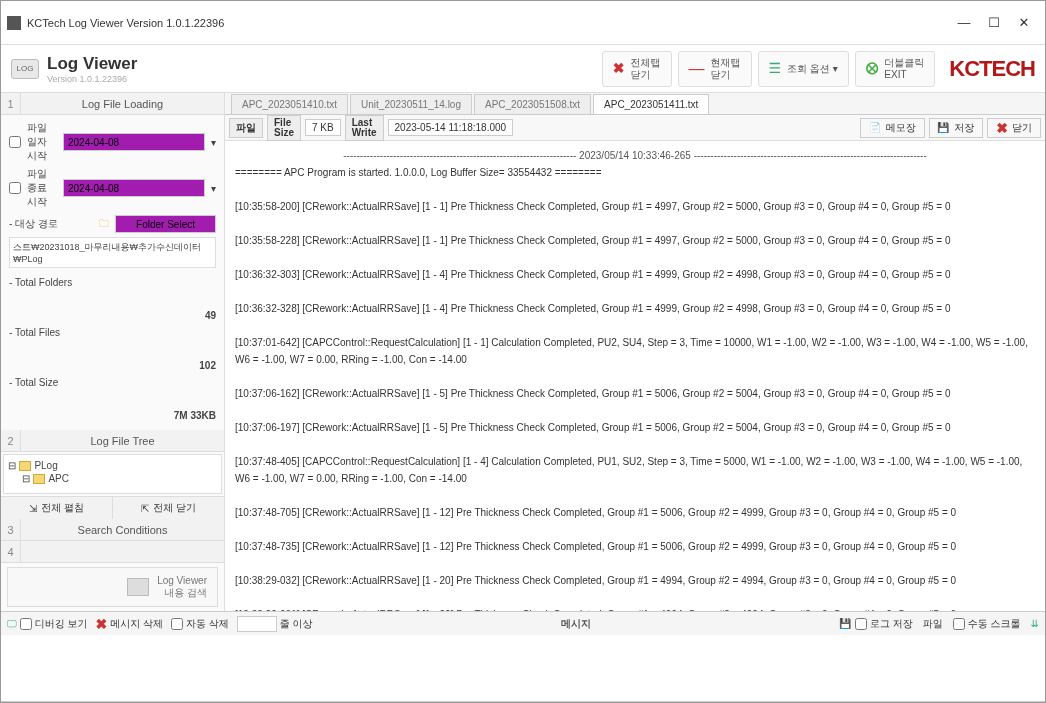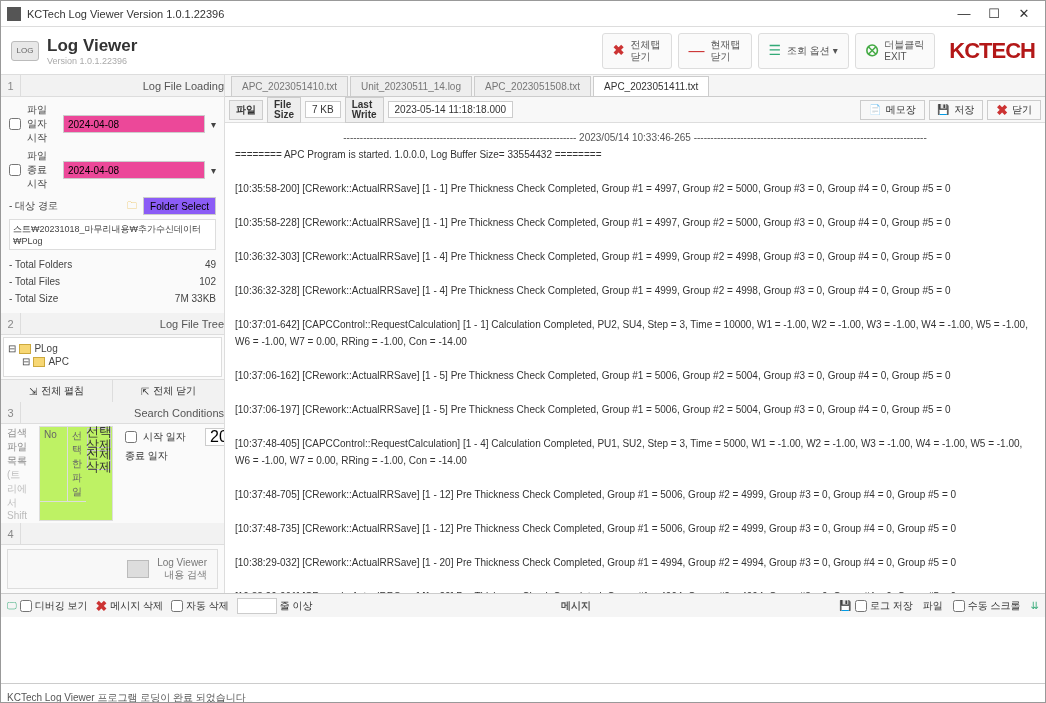--- a/index.html
+++ b/index.html
@@ -1,41 +1,41 @@
 <!DOCTYPE html>
 <html><head>
 <meta charset="utf-8">
 <style>
 * { box-sizing: border-box; margin: 0; padding: 0; font-family: "Malgun Gothic", "Segoe UI", sans-serif; }
 body { background: #fff; font-size: 11px; color: #333; width: 1046px; height: 703px; overflow: hidden; border: 1px solid #999; }
-.titlebar { height: 26px; display: flex; align-items: center; padding: 0 6px; border-bottom: 1px solid #ddd; }
+.titlebar { height: 44px; display: flex; align-items: center; padding: 0 6px; border-bottom: 1px solid #ddd; }
 .titlebar-icon { width: 14px; height: 14px; background: #555; margin-right: 6px; display: inline-block; }
 .titlebar-text { flex: 1; font-size: 11px; }
 .win-btns { display: flex; gap: 0; }
 .win-btn { width: 30px; height: 22px; display: flex; align-items: center; justify-content: center; font-size: 13px; cursor: pointer; }
 .toolbar { height: 48px; display: flex; align-items: center; padding: 0 10px; border-bottom: 1px solid #ddd; }
 .toolbar-left { display: flex; align-items: center; gap: 8px; }
 .logo-badge { width: 28px; height: 20px; background: #e8e8e8; border: 1px solid #bbb; border-radius: 3px; display: flex; align-items: center; justify-content: center; font-size: 8px; color: #666; }
 .toolbar-title { font-size: 17px; font-weight: bold; color: #333; }
 .toolbar-sub { font-size: 9px; color: #aaa; }
 .toolbar-right { margin-left: auto; display: flex; align-items: center; gap: 6px; }
 .tb-btn { height: 36px; padding: 0 10px; display: flex; align-items: center; gap: 6px; border: 1px solid #ddd; border-radius: 3px; background: #fafafa; cursor: pointer; font-size: 10px; color: #555; line-height: 1.2; }
 .brand { font-size: 22px; font-weight: 900; letter-spacing: -1px; color: #b31818; margin-left: 8px; }
 .main { display: flex; height: 518px; }
 .sidebar { width: 224px; border-right: 1px solid #ddd; display: flex; flex-direction: column; background: #fafafa; }
 .panel-hdr { height: 22px; display: flex; align-items: center; border-bottom: 1px solid #ddd; background: #f2f2f2; font-size: 11px; }
 .panel-num { width: 20px; text-align: center; color: #888; border-right: 1px solid #ddd; height: 100%; display: flex; align-items: center; justify-content: center; }
-.panel-title { flex: 1; text-align: right; color: #555; }
+.panel-title { flex: 1; text-align: center; color: #555; }
 .panel-body { padding: 6px 8px; font-size: 10px; color: #444; }
 .row { display: flex; align-items: center; gap: 6px; margin-bottom: 4px; }
 .chk { width: 12px; height: 12px; }
-.date-input { flex: 1; height: 18px; border: 1px solid #ccc; padding: 0 4px; font-size: 10px; background: #ec4899; }
-.folder-btn { height: 18px; padding: 0 6px; border: 1px solid #ccc; background: #8b5cf6; font-size: 10px; cursor: pointer; }
+.date-input { flex: 1; height: 18px; border: 1px solid #ccc; padding: 0 4px; font-size: 10px; background: #a21caf; }
+.folder-btn { height: 18px; padding: 0 20px; border: 1px solid #ccc; background: #a21caf; font-size: 10px; cursor: pointer; }
 .stat-row { display: flex; justify-content: space-between; padding: 3px 0; font-size: 10px; }
-.stat-val { font-weight: normal; }
+.stat-val { font-weight: bold; margin-top: 33px; }
 .tree { padding: 4px; font-size: 10px; background: #fff; border: 1px solid #ddd; height: 40px; overflow: hidden; }
 .tree-item { padding: 1px 0; display: flex; align-items: center; gap: 3px; }
 .tree-indent { padding-left: 14px; }
 .tree-ic { width: 12px; height: 10px; background: #f7d774; border: 1px solid #cda93d; display: inline-block; }
 .btn-row { display: flex; gap: 0; border-top: 1px solid #ddd; }
 .btn-half { flex: 1; height: 22px; display: flex; align-items: center; justify-content: center; gap: 4px; font-size: 10px; border-right: 1px solid #ddd; cursor: pointer; background: #f2f2f2; }
 .btn-half:last-child { border-right: none; }
 .search-panel { flex: 1; display: flex; flex-direction: row; overflow: hidden; }
 .search-label { font-size: 10px; color: #888; padding: 2px 6px; }
 .file-list { flex: 1; border: 1px solid #ddd; margin: 2px 6px; background: #bef264; min-height: 40px; display: flex; }

